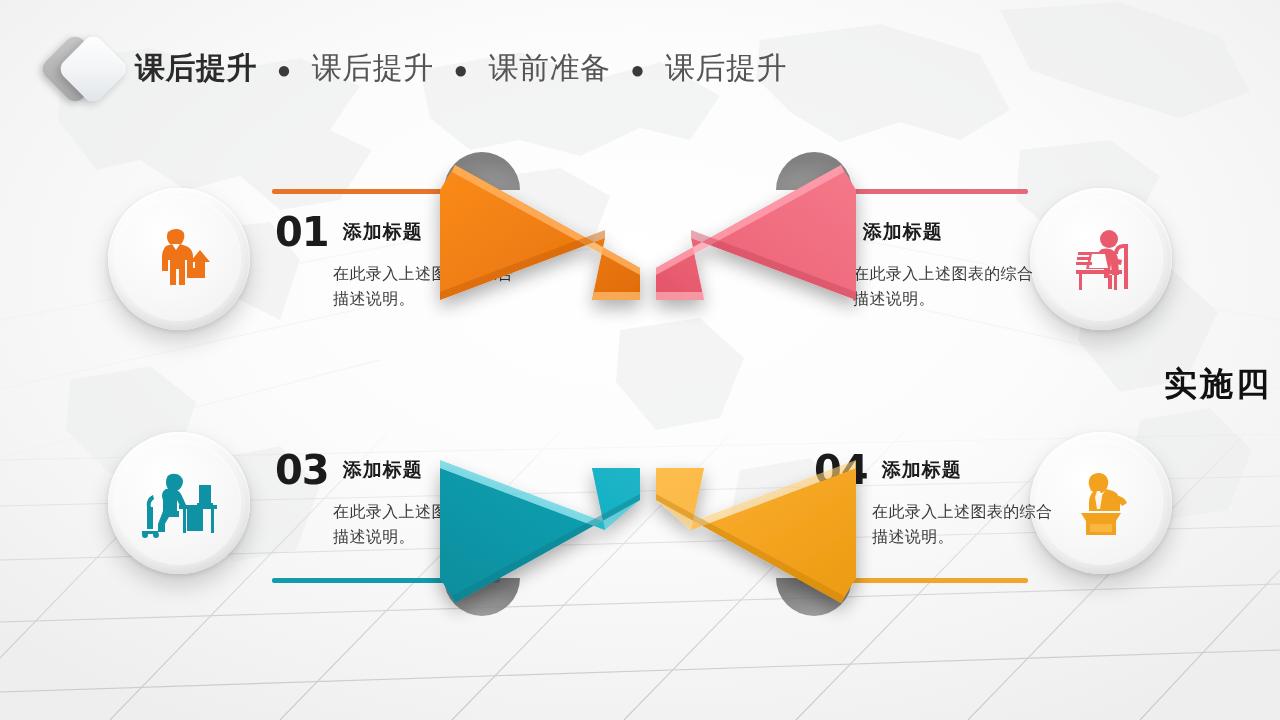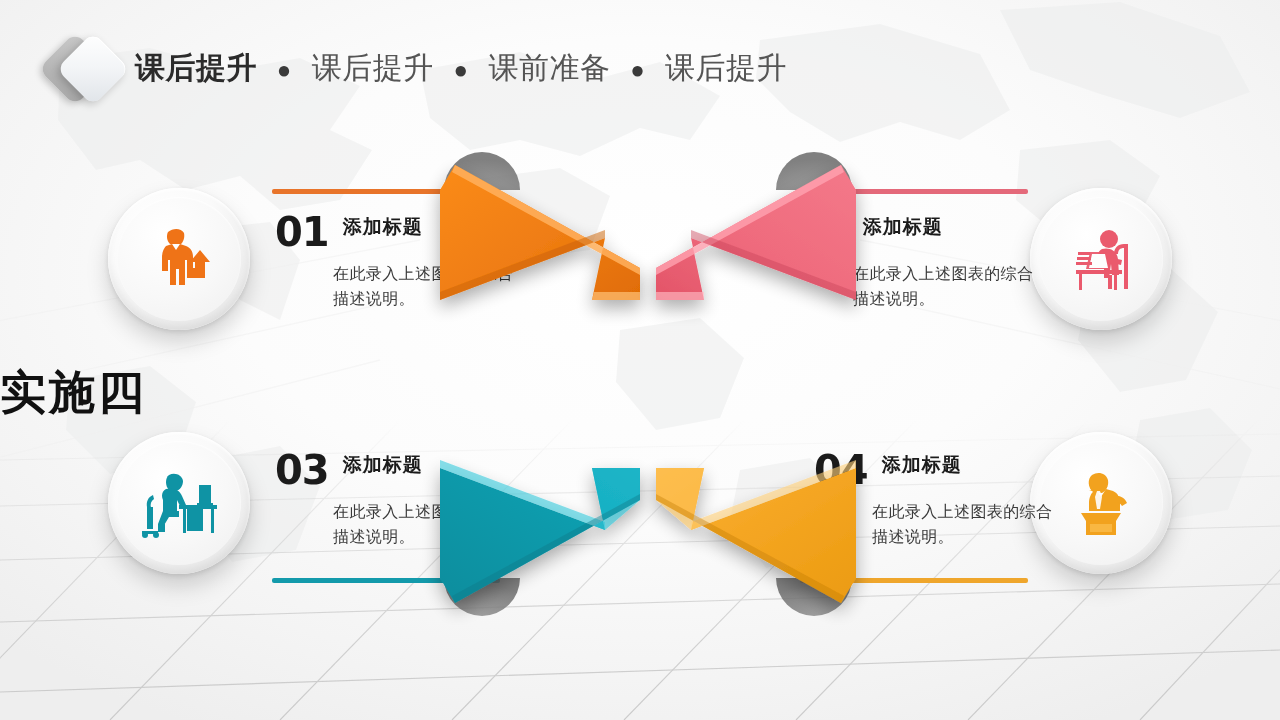--- a/index.html
+++ b/index.html
@@ -104,42 +104,42 @@
   .conn-3 { left:272px; top:578px; width:228px; background:#139aab; }
   .conn-4 { left:800px; top:578px; width:228px; background:#efa62c; }
 
   
   .block { position:absolute; }
   .b1 { left:275px; top:212px; }
   .b2 { left:795px; top:212px; }
   .b3 { left:275px; top:450px; }
   .b4 { left:814px; top:450px; }
 
-  .block-head { display:flex; align-items:flex-start; gap:14px; }
+  .block-head { display:flex; align-items:center; gap:14px; }
   .block-num {
     font-family:"DejaVu Sans", sans-serif;
     font-size:40px; font-weight:bold; color:#1b1b1b;
     line-height:40px; letter-spacing:-1px;
   }
   .block-title {
     font-size:19px; font-weight:bold; color:#1b1b1b;
     line-height:30px; letter-spacing:1px;
   }
   .block-desc {
     margin-top:9px; margin-left:58px;
     font-size:16px; line-height:25px; color:#3a3a3a;
     max-width:186px; letter-spacing:.4px;
   }
   .b2 .block-desc, .b4 .block-desc { margin-left:58px; }
 
   
   .center-title {
-    position:absolute; left:0; right:16px; top:362px;
-    text-align:left;
-    font-size:46px; font-weight:bold; color:#111;
+    position:absolute; left:0; right:8px; top:362px;
+    text-align:right;
+    font-size:33px; font-weight:bold; color:#111;
     letter-spacing:3px;
     z-index:6;
   }
 
   
   .arrows { position:absolute; left:0; top:0; width:1280px; height:720px; pointer-events:none; z-index:4; }
 
   
   .watermark {
     position:absolute; right:24px; bottom:16px;

